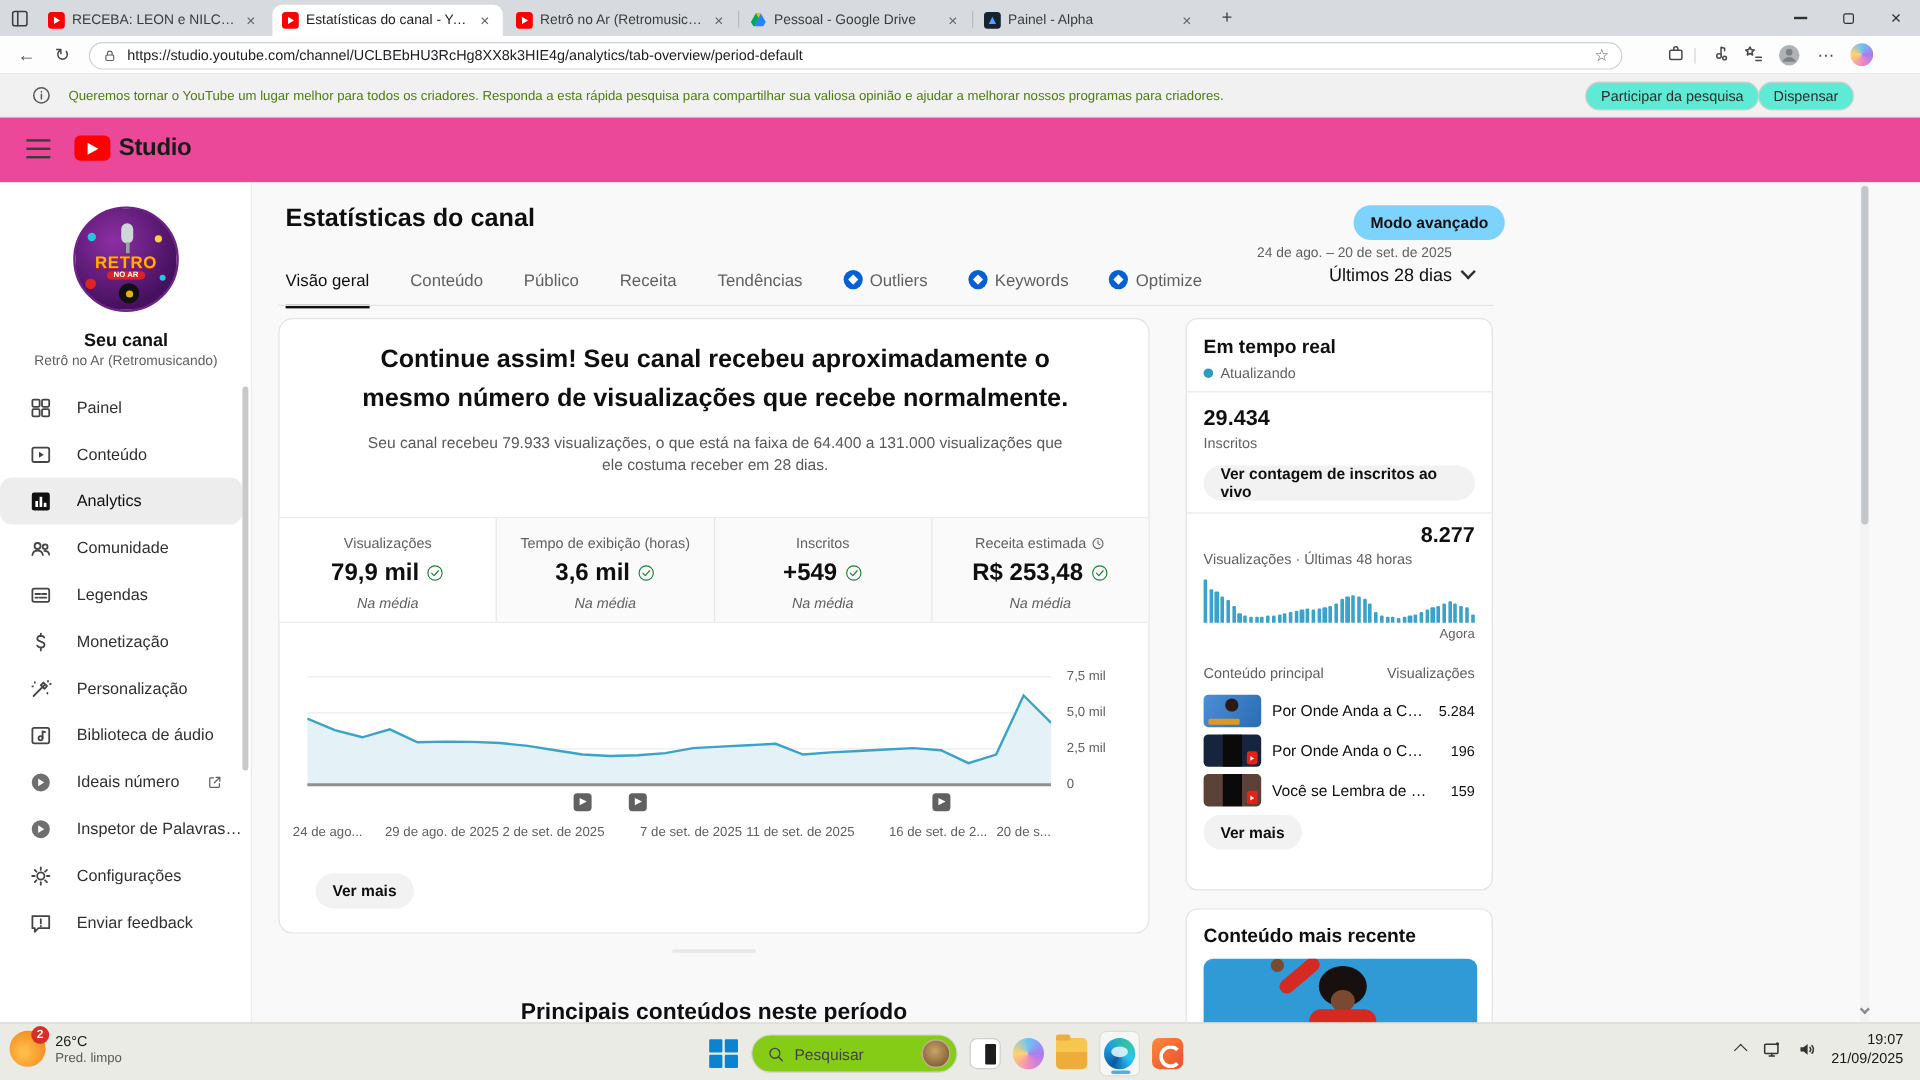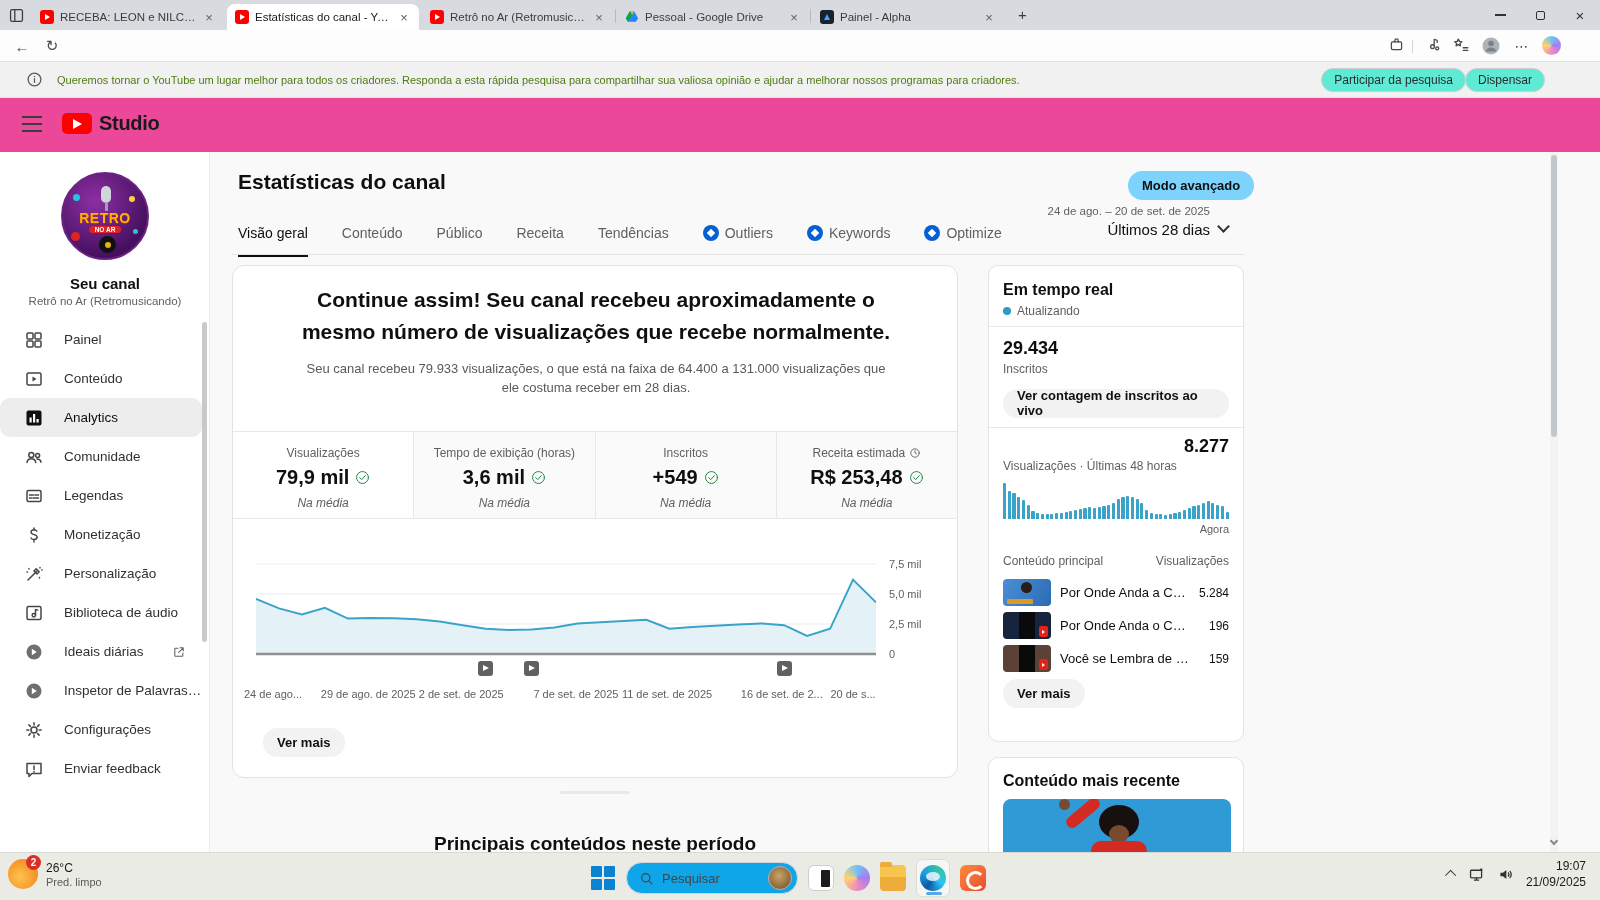--- a/index.html
+++ b/index.html
@@ -194,21 +194,21 @@
   #taskbar { left:0; top:852px; width:1600px; height:48px; background:#e9ebe4; border-top:1px solid #d8dad2; }
   #weather { position:absolute; left:8px; top:6px; display:flex; align-items:center; gap:8px; }
   #wicon { width:30px; height:30px; border-radius:50%; background:radial-gradient(circle at 40% 60%, #ffc34d, #f07b16); position:relative; }
   #wicon .badge { position:absolute; right:-3px; top:-4px; width:15px; height:15px; border-radius:50%; background:#d93025;
     color:#fff; font-size:10px; font-weight:bold; display:flex; align-items:center; justify-content:center; }
   #wtemp { font-size:12px; color:#1a1a1a; }
   #wdesc { font-size:11px; color:#5a5a5a; margin-top:1px; }
   #centericons { position:absolute; left:590px; top:8px; display:flex; align-items:center; gap:10px; }
   #startbtn { width:26px; height:26px; display:grid; grid-template-columns:11px 11px; grid-gap:2px; padding:1px; }
   #startbtn i { width:11px; height:11px; background:#0a84d0; border-radius:1px; }
-  #tsearch { width:172px; height:32px; background:#0ea5e9; border:1px solid #d4d4d4; border-radius:16px;
+  #tsearch { width:172px; height:32px; background:#84cc16; border:1px solid #d4d4d4; border-radius:16px;
     display:flex; align-items:center; padding:0 5px 0 12px; gap:8px; color:#555; }
   #tsearch .ph { font-size:13px; color:#444; flex:1; }
   #tsearch .savatar { width:24px; height:24px; border-radius:50%; background:radial-gradient(circle at 45% 40%, #caa56a, #6a4a22); border:1px solid #caa; }
   .tbar-app { width:26px; height:26px; border-radius:6px; position:relative; }
   .app-bw { background:#fff; border:1px solid #cfcfcf; }
   .app-bw:after { content:""; position:absolute; left:12px; top:4px; width:9px; height:17px; background:#1c1c1c; border-radius:1px; }
   .app-folder { background:linear-gradient(180deg,#f6c64f 45%,#eead3a 45%); border-radius:4px; }
   .app-folder:before { content:""; position:absolute; left:0; top:-3px; width:12px; height:5px; background:#eead3a; border-radius:2px 2px 0 0; }
   .edgewrap { width:34px; height:38px; background:#f6f7f4; border:1px solid #dcded8; border-radius:6px;
     display:flex; align-items:center; justify-content:center; position:relative; margin-top:-4px; top:2px; }
@@ -275,20 +275,30 @@
       </span>
     <span class="winbtn" style="right:40px">
         <i style="width:9px;height:9px;border:1.2px solid #303030;border-radius:2px"></i>
       </span>
     <span class="winbtn" style="right:0;font-size:15px">×</span>
   </div>
 
   <div class="abs" id="toolbar">
     <span class="tbic" style="left:12px">←</span>
     <span class="tbic" style="left:42px">↻</span>
+    <div id="urlpill">
+      <span class="ic" style="width:13px;height:13px;color:#5f6368">
+        <svg viewBox="0 0 20 20">
+            <rect x="5" y="9" width="10" height="7" rx="1.5"></rect>
+            <path d="M7 9V7a3 3 0 016 0v2"></path>
+          </svg>
+      </span>
+      <span id="urltext" class="truncate">https://studio.youtube.com/channel/UCLBEbHU3RcHg8XX8k3HIE4g/analytics/tab-overview/period-default</span>
+      <span style="font-size:14px;color:#5f6368">☆</span>
+    </div>
     <span class="tbic ic" style="left:1388px;width:17px;height:17px">
       <svg viewBox="0 0 20 20">
           <rect x="4" y="7" width="12" height="9" rx="1.5"></rect>
           <path d="M8 7V5.5a2 2 0 014 0V7"></path>
         </svg>
     </span>
     <span class="abs" style="left:1412px;top:10px;width:1px;height:13px;background:#d6d6d6"></span>
     <span class="tbic ic" style="left:1424px;width:17px;height:17px">
       <svg viewBox="0 0 20 20">
           <path d="M12 4v7M12 4l3.5 1v2.5"></path>
@@ -511,21 +521,21 @@
           </span>
           <span class="nlabel truncate">Biblioteca de áudio</span>
         </div>
         <div class="navitem">
           <span class="ic nicon">
             <svg viewBox="0 0 20 20">
               <circle cx="10" cy="10" r="7.5" fill="#6f6f6f" stroke="none"></circle>
               <path d="M7.8 6.8l5 3.2-5 3.2z" fill="#fff" stroke="none"></path>
             </svg>
           </span>
-          <span class="nlabel truncate">Ideais diárias</span>
+          <span class="nlabel truncate">Ideais número</span>
           <span class="ic extlink">
             <svg viewBox="0 0 20 20">
               <path d="M8.5 4.5H5a1 1 0 00-1 1V15a1 1 0 001 1h9.5a1 1 0 001-1v-3.5"></path>
               <path d="M11.5 4h4.5v4.5M15.7 4.3l-6.2 6.2"></path>
             </svg>
           </span>
         </div>
         <div class="navitem">
           <span class="ic nicon">
             <svg viewBox="0 0 20 20">

